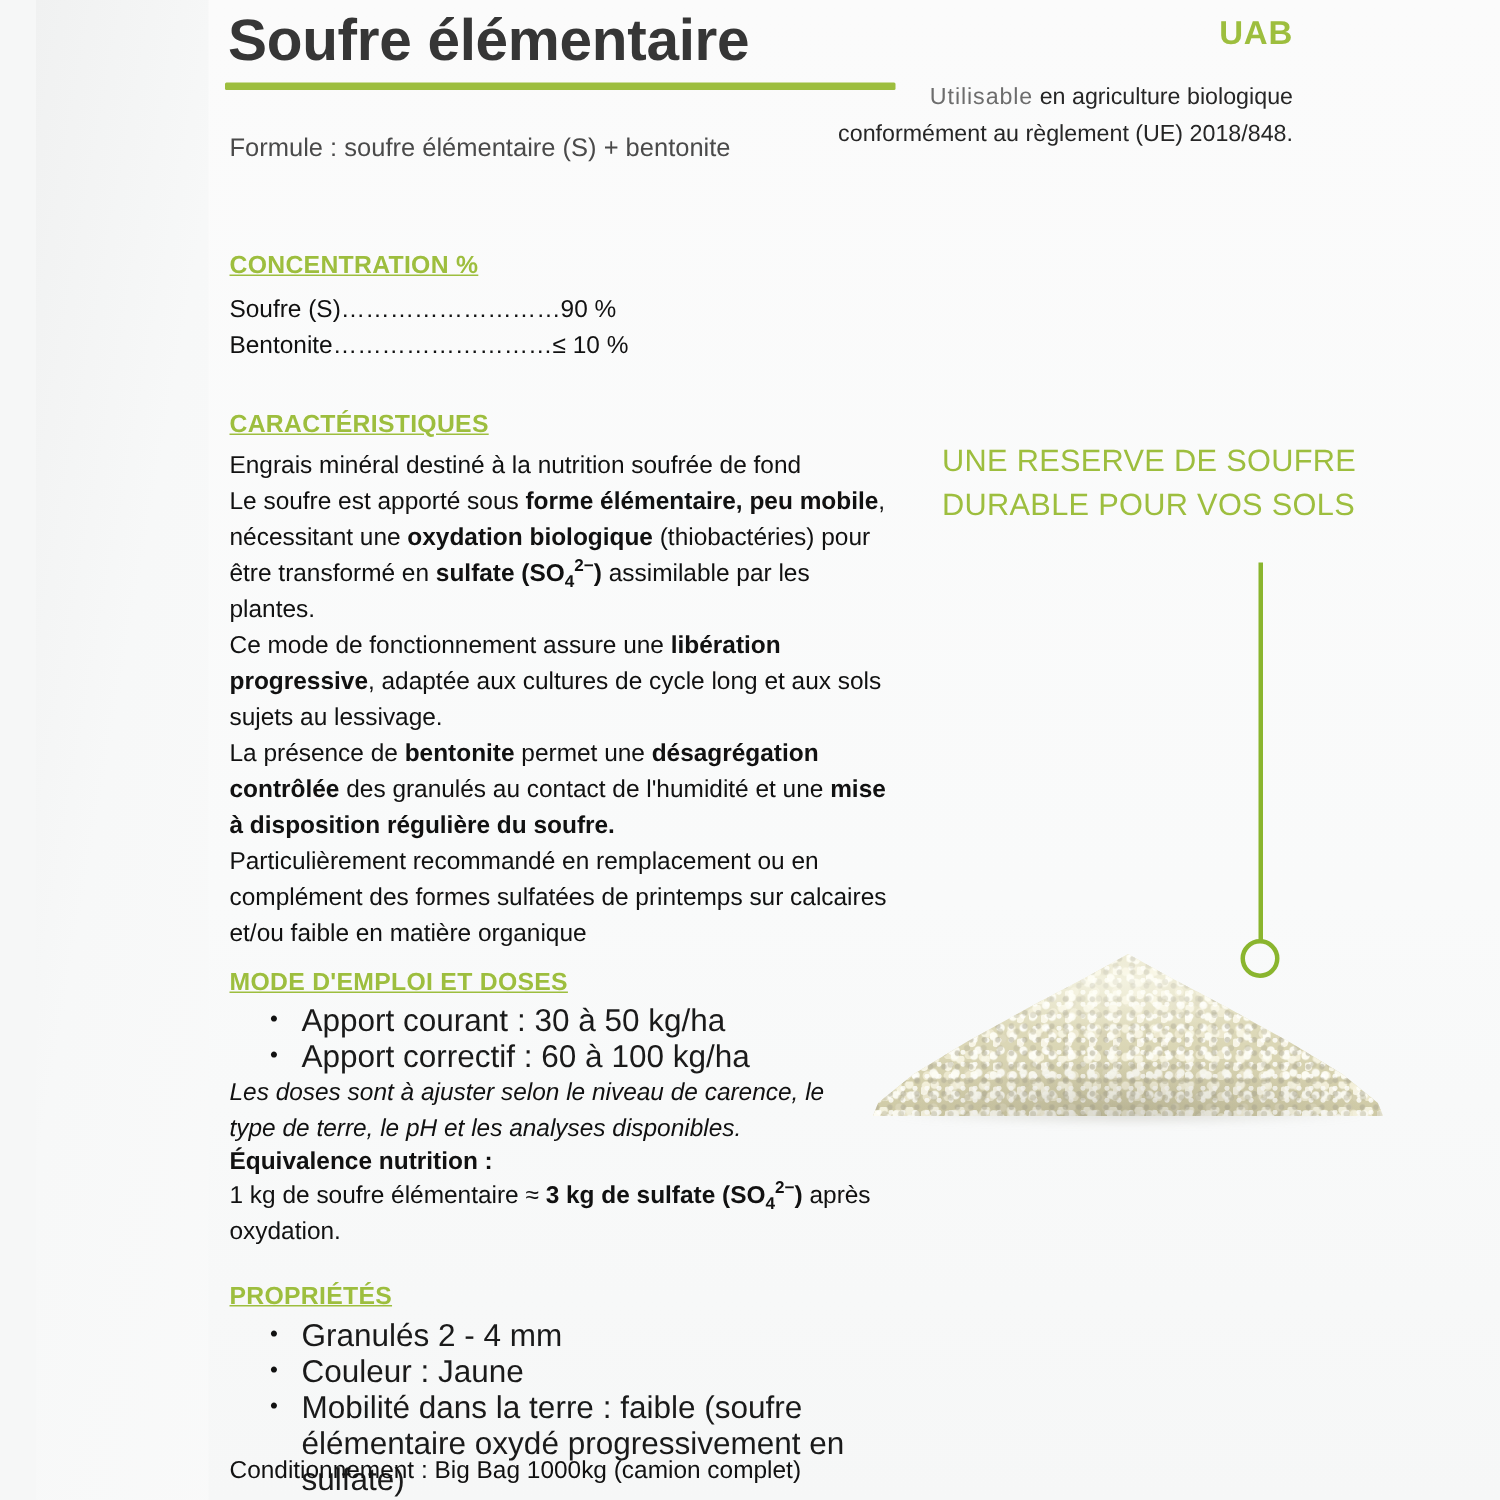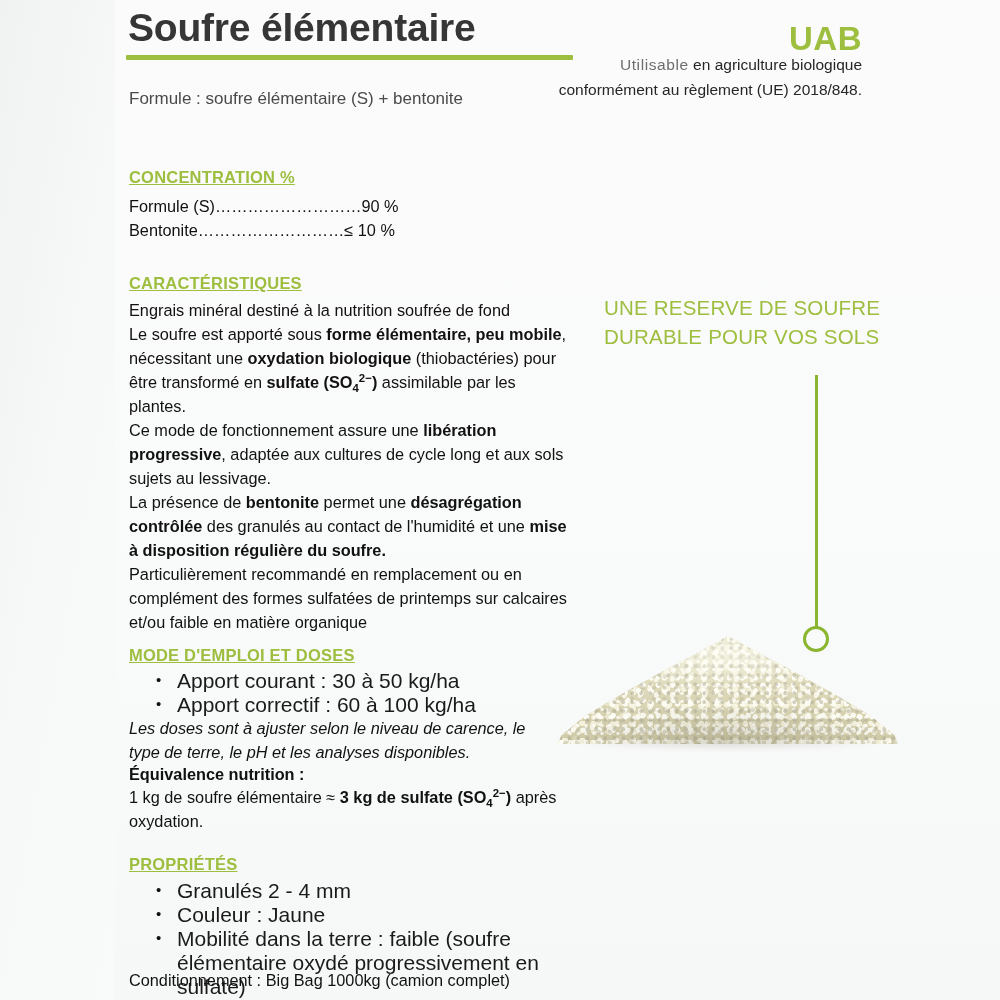--- a/index.html
+++ b/index.html
@@ -13,20 +13,21 @@
     overflow: hidden;
     background: #f6f7f7;
     font-family: "Liberation Sans", sans-serif;
     color: #1a1a1a;
   }
   .page {
     position: absolute;
     inset: 0;
     background:
       linear-gradient(100deg, #f0f1f1 0%, #f7f8f8 12%, #fbfbfb 40%, #f8f9f9 70%, #f4f5f5 100%);
+    margin-left: 24px;
   }
   .content-wash {
     position: absolute;
     left: 115px; top: 0; right: 0; bottom: 0;
     background: linear-gradient(180deg, #fbfbfb 0%, #f9fafa 60%, #f6f7f7 100%);
   }
 
   
   .title {
     position: absolute;
@@ -43,22 +44,22 @@
     left: 126px;
     top: 55px;
     width: 447px;
     height: 5px;
     background: #9dbe3e;
     border-radius: 1px;
   }
   .uab {
     position: absolute;
     right: 138px;
-    top: 20px;
-    font-size: 33px;
+    top: 9px;
+    font-size: 22px;
     font-weight: bold;
     color: #9dbe3e;
     letter-spacing: 0.5px;
   }
   .uab-note {
     position: absolute;
     right: 138px;
     top: 52px;
     width: 330px;
     text-align: right;
@@ -231,21 +232,21 @@
 
   <div class="uab">UAB</div>
   <div class="uab-note"><span class="soft">Utilisable</span><span> en agriculture biologique conformément au règlement (UE) 2018/848.</span></div>
 
   <div class="subtitle">
     <div>Formule :  soufre élémentaire (S) + bentonite</div>
   </div>
 
   <div class="sec-head" style="top:168px;">CONCENTRATION %</div>
   <div class="body-text" style="top:194px; width:430px;">
-    <div><span>Formule (S)</span><span class="dotline"> ………………………</span><span>90 %</span></div>
+    <div><span>Soufre (S)</span><span class="dotline"> ………………………</span><span>90 %</span></div>
     <div><span>Bentonite</span><span class="dotline"> ………………………</span><span>≤ 10 %</span></div>
   </div>
 
   <div class="sec-head" style="top:274px;">CARACTÉRISTIQUES</div>
   <div class="body-text" style="top:298px; width:442px;">
     <div>Engrais minéral destiné à la nutrition soufrée de fond</div>
     <div>Le soufre est apporté sous <b>forme élémentaire, peu mobile</b>, nécessitant une <b>oxydation biologique</b> (thiobactéries) pour être transformé en <b>sulfate (SO<sub>4</sub><sup>2−</sup>)</b> assimilable par les plantes.</div>
     <div>Ce mode de fonctionnement assure une <b>libération progressive</b>, adaptée aux cultures de cycle long et aux sols sujets au lessivage.</div>
     <div>La présence de <b>bentonite</b> permet une <b>désagrégation contrôlée</b> des granulés au contact de l'humidité et une <b>mise à disposition régulière du soufre.</b></div>
     <div>Particulièrement recommandé en remplacement ou en complément des formes sulfatées de printemps sur calcaires et/ou faible en matière organique</div>

